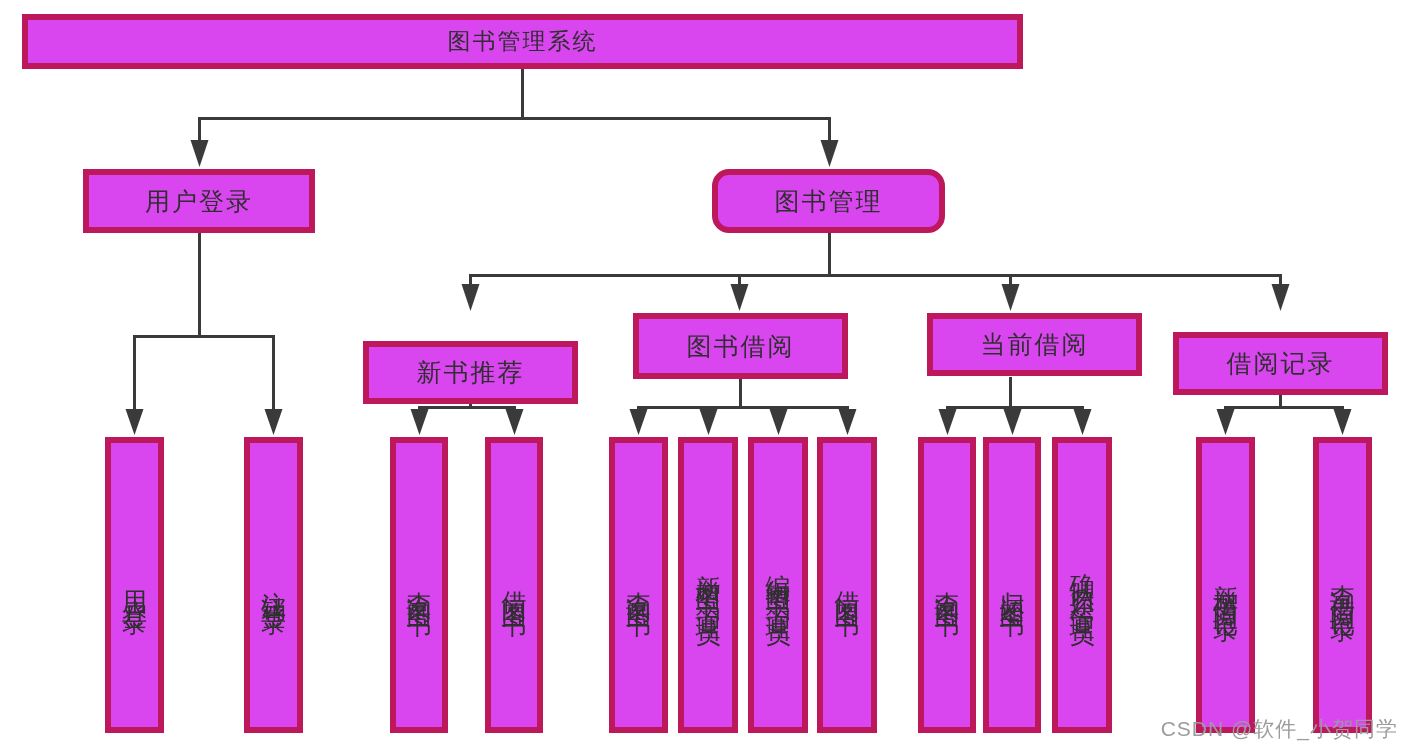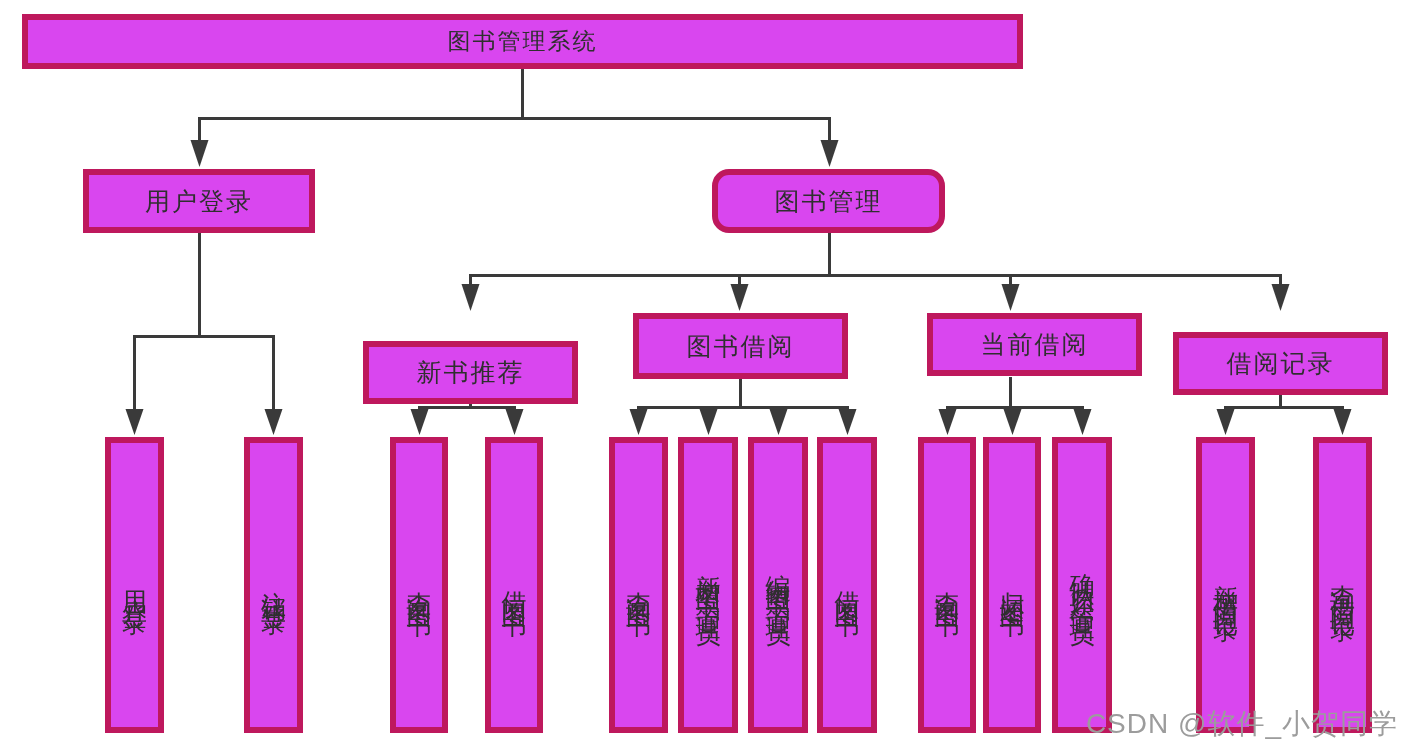--- a/index.html
+++ b/index.html
@@ -27,21 +27,21 @@
     line-height:1;
   }
   .leaf span{
     writing-mode:vertical-rl;
     letter-spacing:7px;
     white-space:nowrap;
   }
   .watermark{
     position:absolute;
     right:7px;bottom:4px;
-    font-size:28px;
+    font-size:21px;
     color:#9c9c9c;
     letter-spacing:1px;
   }
 </style>
 </head>
 <body>
 
 <div class="stage">
 
   <svg class="wires" viewBox="0 0 1405 747" xmlns="http://www.w3.org/2000/svg">

